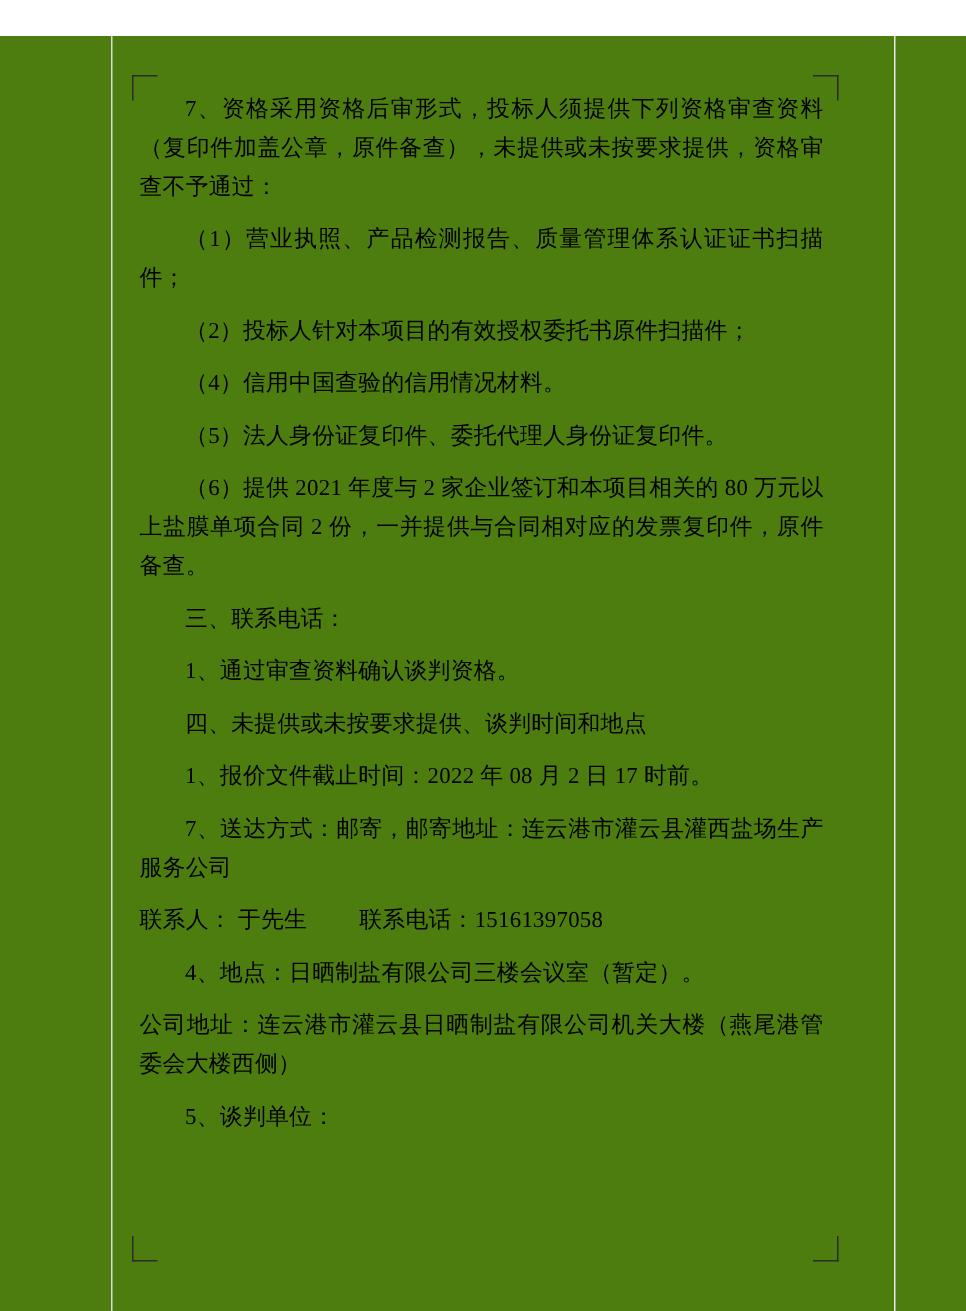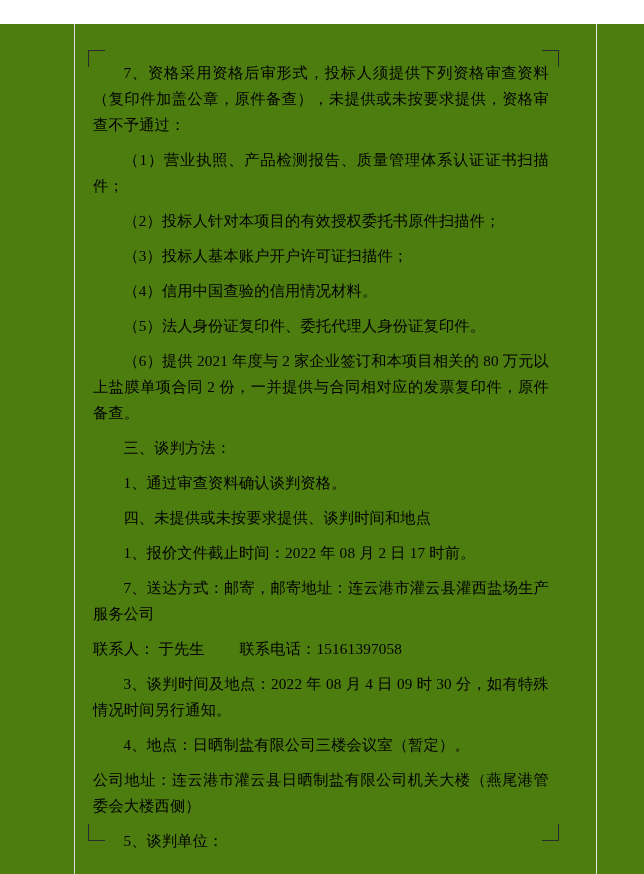--- a/index.html
+++ b/index.html
@@ -86,30 +86,28 @@
 
   <div class="mark tl"></div>
   <div class="mark tr"></div>
   <div class="mark bl"></div>
   <div class="mark br"></div>
 
   <div class="content">
     <p class="para indent">7、资格采用资格后审形式，投标人须提供下列资格审查资料（复印件加盖公章，原件备查），未提供或未按要求提供，资格审查不予通过：</p>
     <p class="para indent">（1）营业执照、产品检测报告、质量管理体系认证证书扫描件；</p>
     <p class="para indent">（2）投标人针对本项目的有效授权委托书原件扫描件；</p>
-    <p class="para indent">（3）投标人基本账户开户许可证扫描件；</p>
     <p class="para indent">（4）信用中国查验的信用情况材料。</p>
     <p class="para indent">（5）法人身份证复印件、委托代理人身份证复印件。</p>
     <p class="para indent">（6）提供 2021 年度与 2 家企业签订和本项目相关的 80 万元以上盐膜单项合同 2 份，一并提供与合同相对应的发票复印件，原件备查。</p>
-    <p class="para indent">三、谈判方法：</p>
+    <p class="para indent">三、联系电话：</p>
     <p class="para indent">1、通过审查资料确认谈判资格。</p>
     <p class="para indent">四、未提供或未按要求提供、谈判时间和地点</p>
     <p class="para indent">1、报价文件截止时间：2022 年 08 月 2 日 17 时前。</p>
     <p class="para indent">7、送达方式：邮寄，邮寄地址：连云港市灌云县灌西盐场生产服务公司</p>
     <p class="para noindent">联系人： 于先生　　 联系电话：15161397058</p>
-    <p class="para indent">3、谈判时间及地点：2022 年 08 月 4 日 09 时 30 分，如有特殊情况时间另行通知。</p>
     <p class="para indent">4、地点：日晒制盐有限公司三楼会议室（暂定）。</p>
     <p class="para noindent">公司地址：连云港市灌云县日晒制盐有限公司机关大楼（燕尾港管委会大楼西侧）</p>
     <p class="para indent">5、谈判单位：</p>
 
   </div>
 
 </div>
 
 </body></html>

